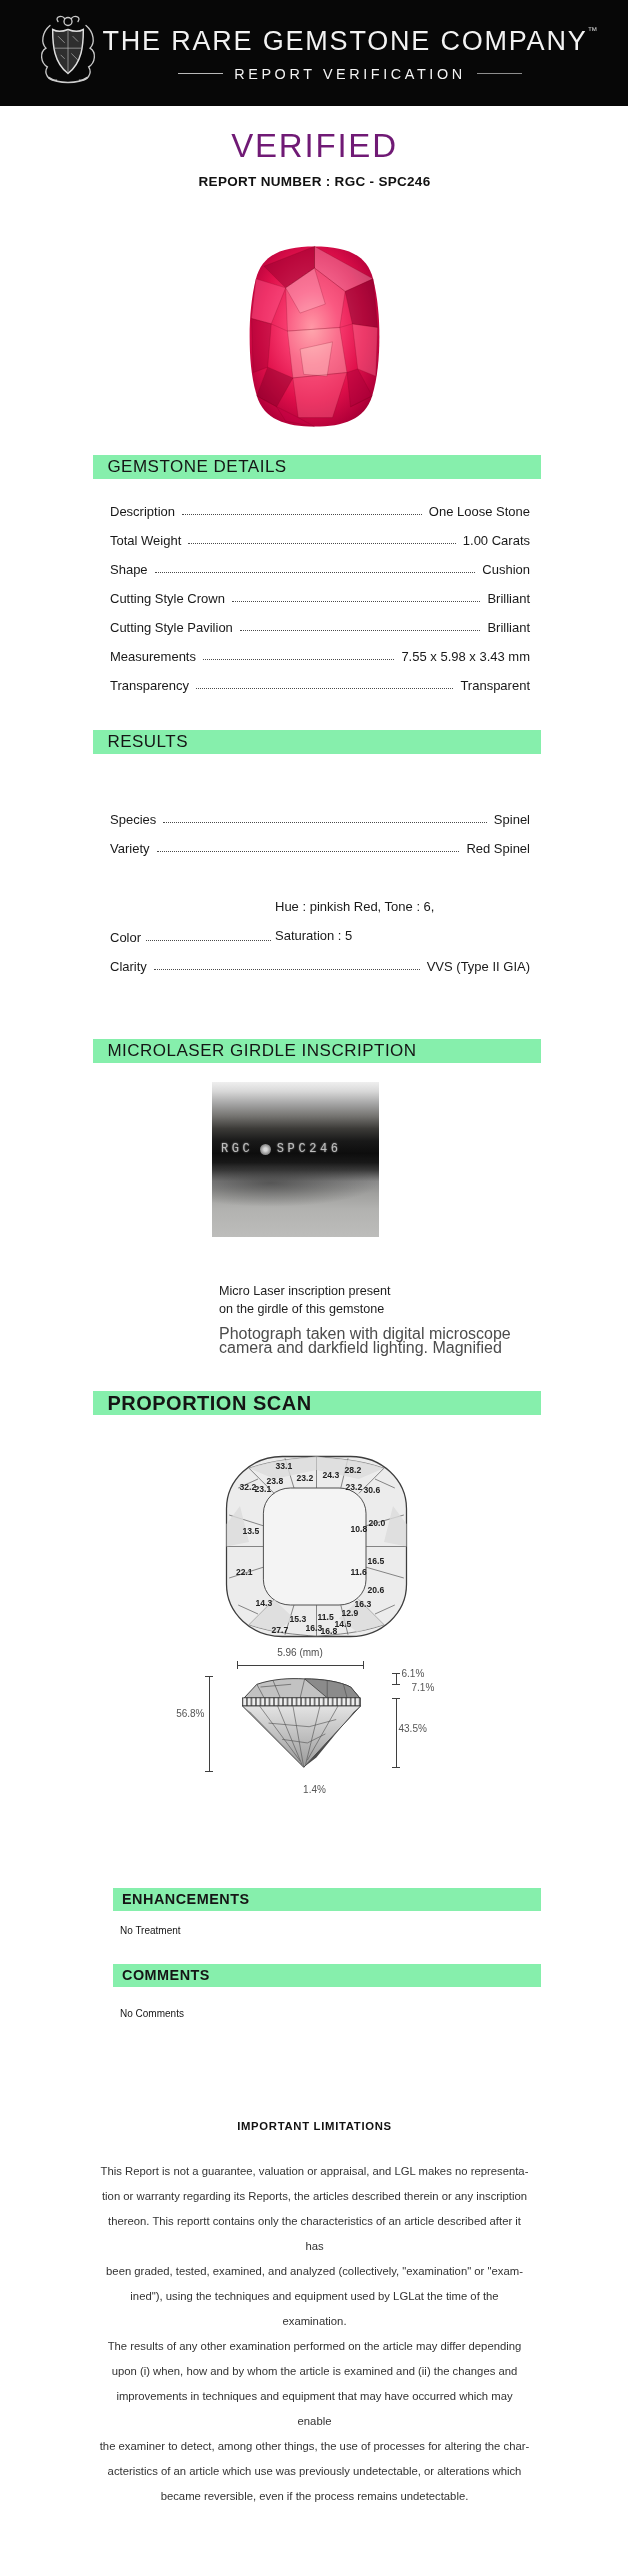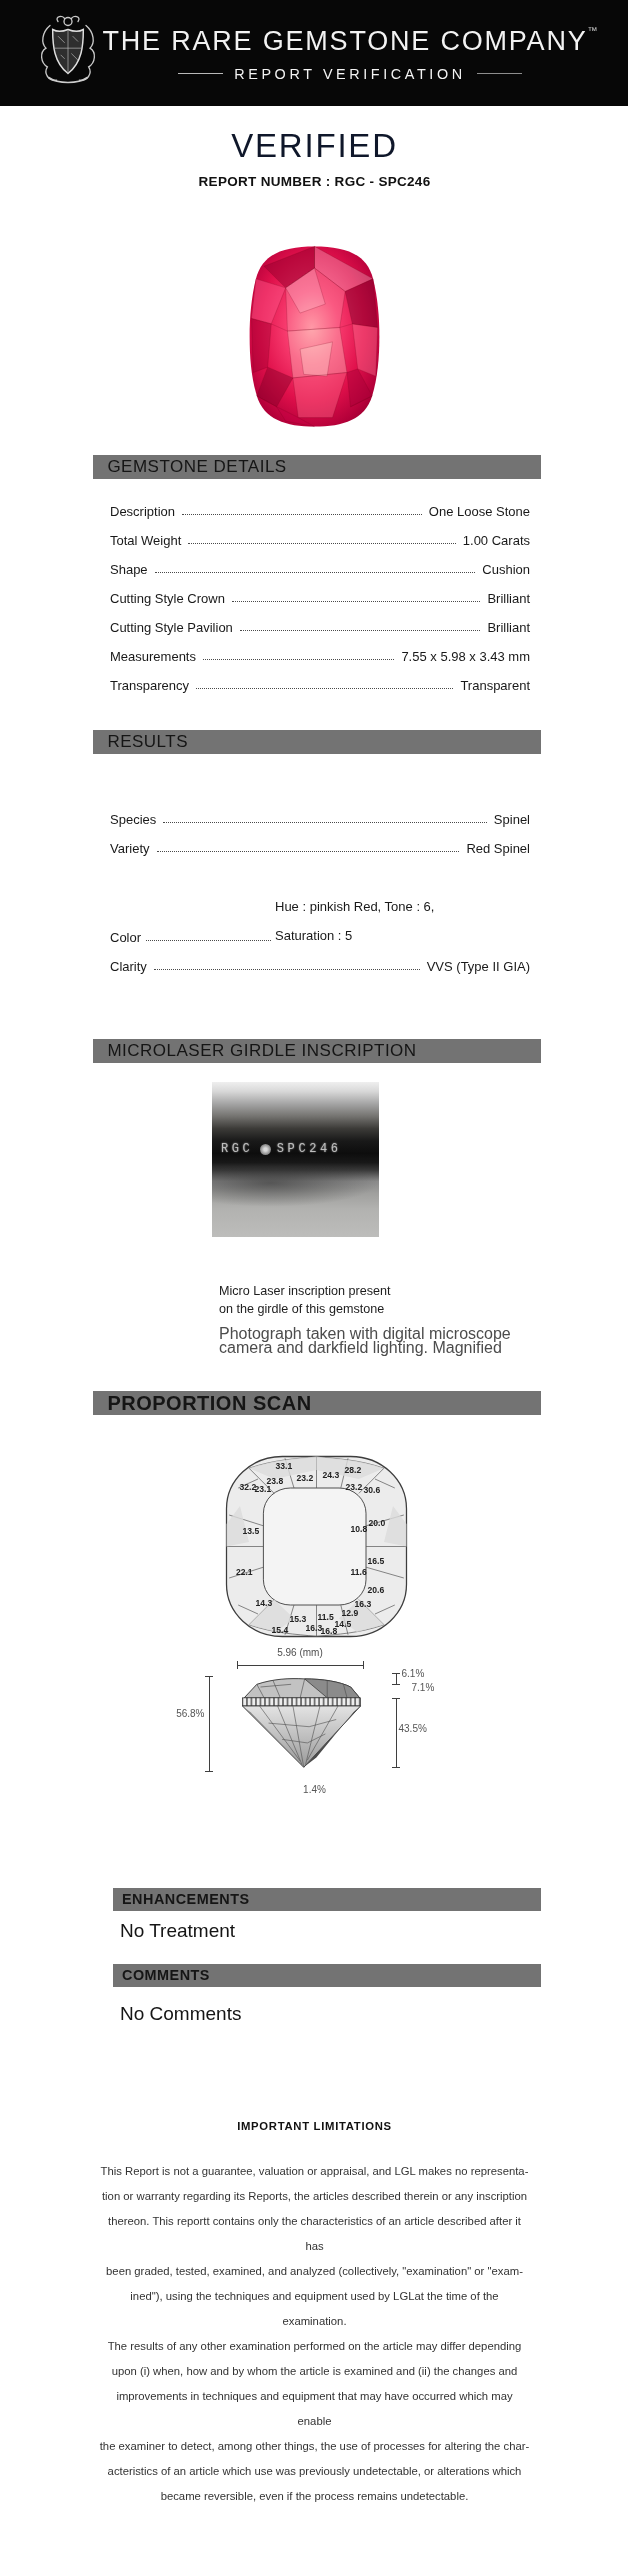--- a/index.html
+++ b/index.html
@@ -11,27 +11,27 @@
   .crest{width:60px;height:83px;margin-left:38px;flex:0 0 auto;}
   .hdr-text{flex:1;display:flex;flex-direction:column;align-items:center;margin-right:27px;}
   .company{font-size:27px;letter-spacing:1.8px;color:#f2f2f2;font-weight:400;white-space:nowrap;}
   .company sup{font-size:10px;color:#cfcfcf;vertical-align:16px;letter-spacing:0;}
   .subline{margin-top:9px;display:flex;align-items:center;gap:11.7px;}
   .subline .rule{width:45px;height:1.8px;background:#b9b9b9;}
   .subline .rule.r2{background:#8d8d8d;}
   .subtitle{font-size:14.4px;letter-spacing:3.6px;color:#f3f3f3;}
 
   
-  .verified{margin-top:21.6px;text-align:center;font-size:33px;line-height:36px;letter-spacing:1.8px;color:#0f172a;}
+  .verified{margin-top:21.6px;text-align:center;font-size:33px;line-height:36px;letter-spacing:1.8px;color:#701a75;}
   .repno{margin-top:10.8px;text-align:center;font-size:13.5px;line-height:16px;font-weight:bold;letter-spacing:0.3px;color:#111;}
 
   .gem-photo{width:137px;height:191px;margin:51px auto 0;}
 
   
-  .bar{margin-left:93px;width:434px;height:24px;background:#737373;line-height:24px;
+  .bar{margin-left:93px;width:434px;height:24px;background:#86efac;line-height:24px;
        padding-left:14.4px;font-size:17px;letter-spacing:0.5px;color:#151515;white-space:nowrap;}
   .bar.bold{font-weight:bold;font-size:20px;}
   .bar .sub{font-size:11.3px;font-weight:400;letter-spacing:0.4px;margin-left:20px;color:#222;}
   .bar.narrow{margin-left:113px;width:419px;height:23.5px;line-height:23.5px;padding-left:9px;font-size:14.4px;font-weight:bold;}
 
   
   .rows{margin-left:110px;width:420px;}
   .row{display:flex;align-items:flex-end;height:29px;font-size:13px;}
   .row .lbl{white-space:nowrap;padding-bottom:5.4px;}
   .row .dots{flex:1;border-bottom:1.8px dotted #4a4a4a;margin:0 7.2px 9px 7.2px;}
@@ -76,21 +76,21 @@
   .dimv.girdle{left:293px;top:225px;height:12.6px;}
   .dimv.pav{left:293px;top:250px;height:70px;}
   .plabel{position:absolute;font-size:10px;color:#555;white-space:nowrap;}
   .pl-depth{left:52px;top:260px;width:50px;text-align:right;}
   .pl-girdle{left:299px;top:220px;}
   .pl-crown{left:309px;top:234px;}
   .pl-pav{left:296px;top:275px;}
   .pl-culet{left:185px;top:336px;width:54px;text-align:center;}
 
   
-  .plain-val{margin:10.8px 0 0 120px;font-size:19px;line-height:18px;color:#151515;}
+  .plain-val{margin:10.8px 0 0 120px;font-size:10px;line-height:18px;color:#151515;}
   .plain-val.cm{margin-top:18px;}
 
   
   .lim-head{margin-top:97px;text-align:center;font-size:11.3px;font-weight:bold;letter-spacing:0.7px;color:#111;}
   .lim-body{margin:27px auto 0;width:433px;text-align:center;font-size:11.3px;line-height:25px;color:#333;}
 </style>
 </head>
 <body>
 
 <div class="page">
@@ -312,21 +312,21 @@
           <span class="fl" style="left: 146px; top: 104px;">16.5</span>
           <span class="fl" style="left: 129px; top: 115px;">11.6</span>
           <span class="fl" style="left: 14.4px; top: 115px;">22.1</span>
           <span class="fl" style="left: 146px; top: 133px;">20.6</span>
           <span class="fl" style="left: 34px; top: 146px;">14.3</span>
           <span class="fl" style="left: 133px; top: 147px;">16.3</span>
           <span class="fl" style="left: 120px; top: 156px;">12.9</span>
           <span class="fl" style="left: 68px; top: 162px;">15.3</span>
           <span class="fl" style="left: 96px; top: 160px;">11.5</span>
           <span class="fl" style="left: 113px; top: 167px;">14.5</span>
-          <span class="fl" style="left: 50px; top: 173px;">15.4</span>
+          <span class="fl" style="left: 50px; top: 173px;">27.7</span>
           <span class="fl" style="left: 84px; top: 171px;">16.3</span>
           <span class="fl" style="left: 99px; top: 174px;">16.8</span>
         </div>
     </div>
 
     <div class="dim-label">5.96 (mm)</div>
     <div class="dimh"></div>
 
     <div class="profile">
       <svg viewBox="0 0 143 106" width="129" height="96">

